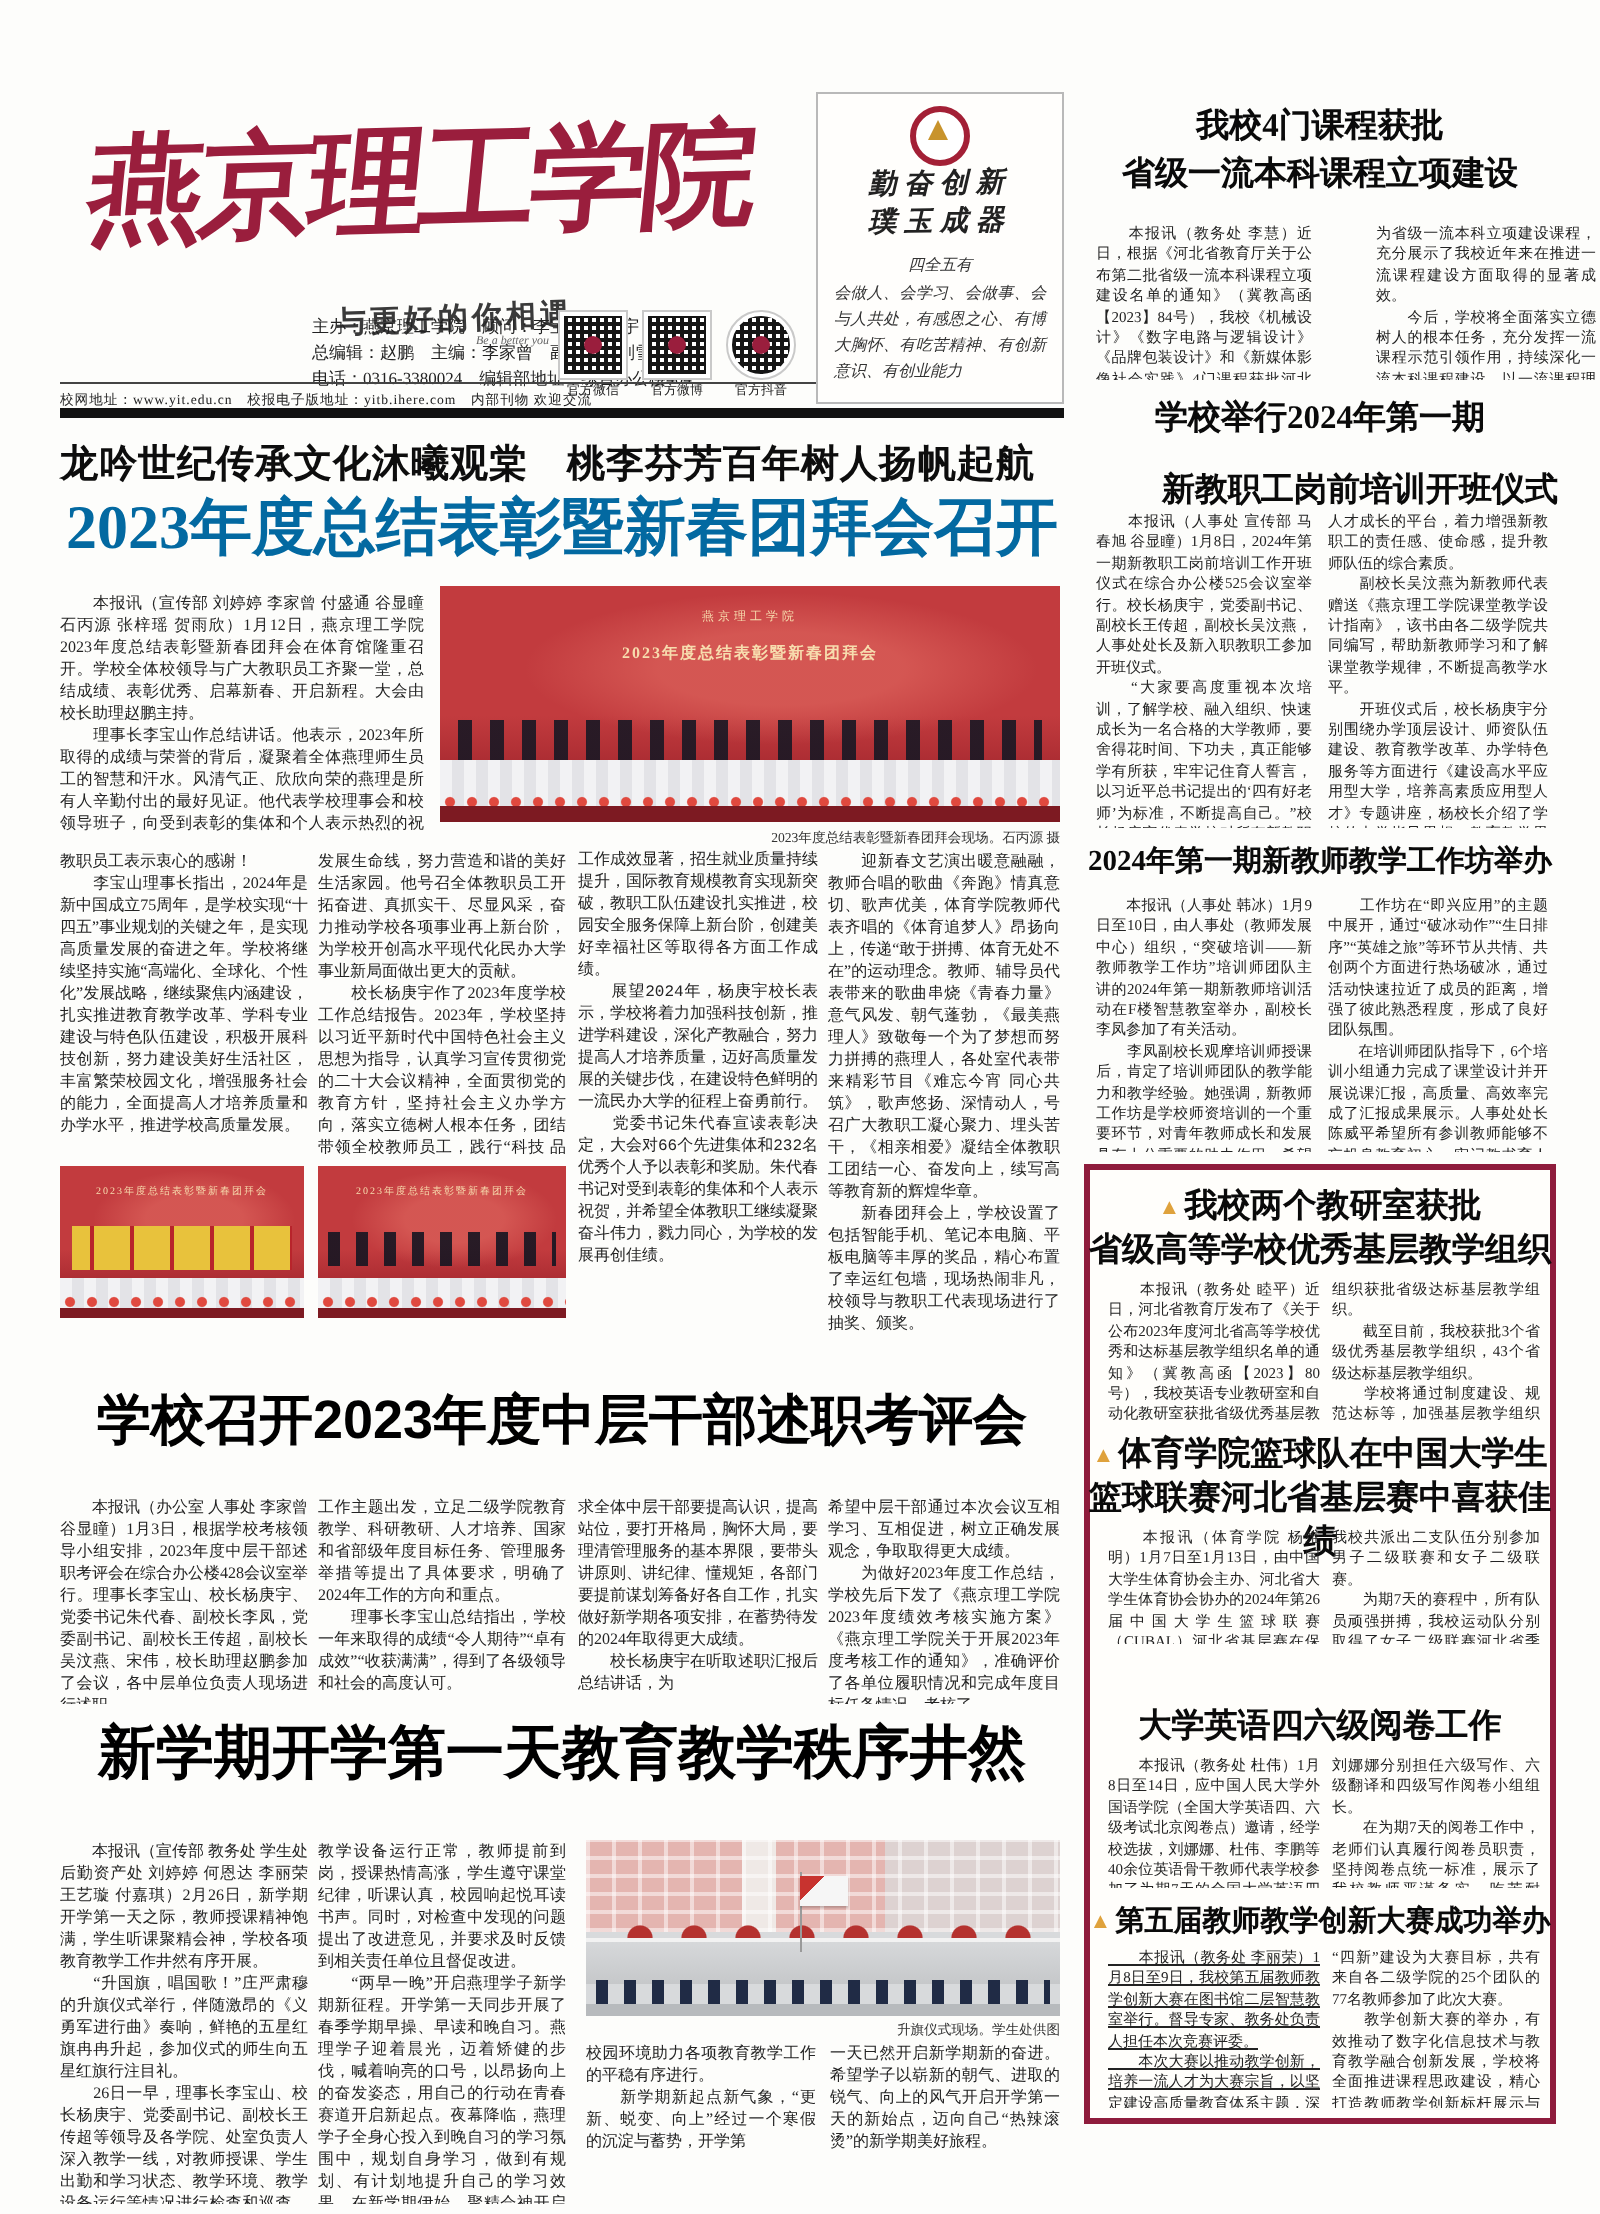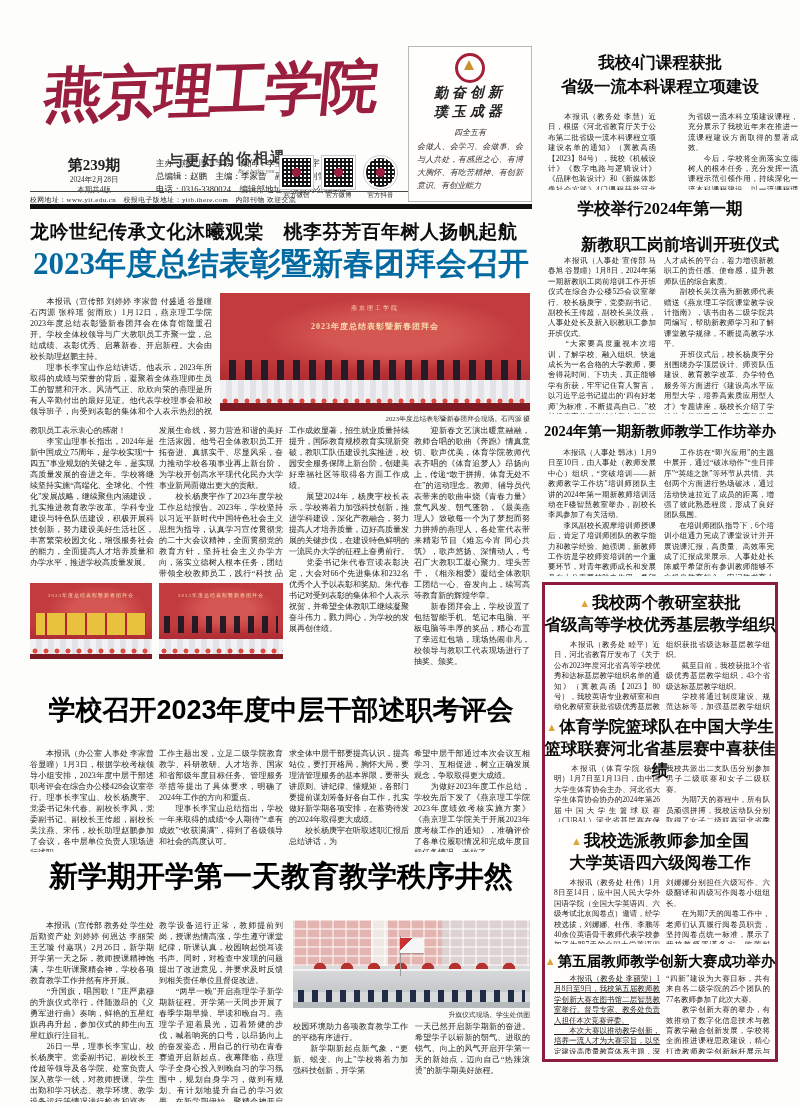--- a/index.html
+++ b/index.html
@@ -87,25 +87,20 @@
 </style>
 </head>
 <body>
 
 <div class="page">
 
   <div class="abs mast-title">燕京理工学院</div>
   <div class="abs mast-slogan">与更好的你相遇</div>
   <div class="abs mast-slogan-en">Be a better you</div>
 
-  <div class="abs issue-box">
-    <div class="issue-no">第239期</div>
-    <div class="issue-sub">2024年2月28日</div>
-    <div class="issue-sub">本期共4版</div>
-  </div>
 
   <div class="abs info-lines">
     <div>主办：燕京理工学院　顾问：李宝山 杨庚宇 朱代春</div>
     <div>总编辑：赵鹏　主编：李家曾　副主编：刘雪梅</div>
     <div>电话：0316-3380024　编辑部地址：综合办公楼404</div>
   </div>
 
   <div class="abs qr-row">
     <div class="qr-item">
       <div class="qr"></div>
@@ -146,21 +141,21 @@
     <div class="ph-table"></div>
     <div class="ph-flowers"></div>
     <div class="ph-floor"></div>
   </div>
   <div class="abs caption" style="left:220px;top:414px;width:310px;">2023年度总结表彰暨新春团拜会现场。石丙源 摄</div>
 
   <div class="abs bodycol" style="left:30px;top:425px;width:124px;height:153px;">教职员工表示衷心的感谢！
 　　李宝山理事长指出，2024年是新中国成立75周年，是学校实现“十四五”事业规划的关键之年，是实现高质量发展的奋进之年。学校将继续坚持实施“高端化、全球化、个性化”发展战略，继续聚焦内涵建设，扎实推进教育教学改革、学科专业建设与特色队伍建设，积极开展科技创新，努力建设美好生活社区，丰富繁荣校园文化，增强服务社会的能力，全面提高人才培养质量和办学水平，推进学校高质量发展。</div>
   <div class="abs bodycol" style="left:159px;top:425px;width:124px;height:153px;">发展生命线，努力营造和谐的美好生活家园。他号召全体教职员工开拓奋进、真抓实干、尽显风采，奋力推动学校各项事业再上新台阶，为学校开创高水平现代化民办大学事业新局面做出更大的贡献。
 　　校长杨庚宇作了2023年度学校工作总结报告。2023年，学校坚持以习近平新时代中国特色社会主义思想为指导，认真学习宣传贯彻党的二十大会议精神，全面贯彻党的教育方针，坚持社会主义办学方向，落实立德树人根本任务，团结带领全校教师员工，践行“科技 品质 成长”年度工作主题，紧紧围绕建设高水平应用型大学，培养高素质应用型人才，聚焦内涵发展与品质提升，真抓实干、开拓进取，思想政治工作全面加强，</div>
-  <div class="abs bodycol" style="left:289px;top:425px;width:120px;height:262px;">工作成效显著，招生就业质量持续提升，国际教育规模教育实现新突破，教职工队伍建设扎实推进，校园安全服务保障上新台阶，创建美好幸福社区等取得各方面工作成绩。
+  <div class="abs bodycol" style="left:289px;top:425px;width:120px;height:262px;font-family:Liberation Mono, monospace;">工作成效显著，招生就业质量持续提升，国际教育规模教育实现新突破，教职工队伍建设扎实推进，校园安全服务保障上新台阶，创建美好幸福社区等取得各方面工作成绩。
 　　展望2024年，杨庚宇校长表示，学校将着力加强科技创新，推进学科建设，深化产教融合，努力提高人才培养质量，迈好高质量发展的关键步伐，在建设特色鲜明的一流民办大学的征程上奋勇前行。
 　　党委书记朱代春宣读表彰决定，大会对66个先进集体和232名优秀个人予以表彰和奖励。朱代春书记对受到表彰的集体和个人表示祝贺，并希望全体教职工继续凝聚奋斗伟力，戮力同心，为学校的发展再创佳绩。</div>
   <div class="abs bodycol" style="left:414px;top:425px;width:116px;height:262px;">　　迎新春文艺演出暖意融融，教师合唱的歌曲《奔跑》情真意切、歌声优美，体育学院教师代表齐唱的《体育追梦人》昂扬向上，传递“敢于拼搏、体育无处不在”的运动理念。教师、辅导员代表带来的歌曲串烧《青春力量》意气风发、朝气蓬勃，《最美燕理人》致敬每一个为了梦想而努力拼搏的燕理人，各处室代表带来精彩节目《难忘今宵 同心共筑》，歌声悠扬、深情动人，号召广大教职工凝心聚力、埋头苦干，《相亲相爱》凝结全体教职工团结一心、奋发向上，续写高等教育新的辉煌华章。
 　　新春团拜会上，学校设置了包括智能手机、笔记本电脑、平板电脑等丰厚的奖品，精心布置了幸运红包墙，现场热闹非凡，校领导与教职工代表现场进行了抽奖、颁奖。</div>
 
   <div class="abs photo" style="left:30px;top:583px;width:122px;height:76px;">
     <div class="ph-red"></div>
     <div class="sp-title">2023年度总结表彰暨新春团拜会</div>
     <div class="sp-pennants"></div>
     <div class="ph-table"></div>
@@ -197,21 +192,21 @@
     <div class="bp-bldg"></div>
     <div class="bp-umbrellas"></div>
     <div class="bp-wall"></div>
     <div class="bp-flagpole"></div>
     <div class="bp-flag"></div>
     <div class="bp-guards"></div>
     <div class="bp-ground"></div>
   </div>
   <div class="abs caption" style="left:293px;top:1010px;width:237px;">升旗仪式现场。学生处供图</div>
   <div class="abs bodycol" style="left:293px;top:1021px;width:115px;height:58px;">校园环境助力各项教育教学工作的平稳有序进行。
-　　新学期新起点新气象，“更新、蜕变、向上”学校将着力加强科技创新，开学第</div>
+　　新学期新起点新气象，“更新、蜕变、向上”经过一个寒假的沉淀与蓄势，开学第</div>
   <div class="abs bodycol" style="left:415px;top:1021px;width:115px;height:58px;">一天已然开启新学期新的奋进。希望学子以崭新的朝气、进取的锐气、向上的风气开启开学第一天的新始点，迈向自己“热辣滚烫”的新学期美好旅程。</div>
 
   <div class="abs rtitle" style="top:52px;">我校4门课程获批</div>
   <div class="abs rtitle" style="top:76px;">省级一流本科课程立项建设</div>
   <div class="abs bodycol sm" style="left:548px;top:112px;width:108px;height:78px;">　　本报讯（教务处 李慧）近日，根据《河北省教育厅关于公布第二批省级一流本科课程立项建设名单的通知》（冀教高函【2023】84号），我校《机械设计》《数字电路与逻辑设计》《品牌包装设计》和《新媒体影像社会实践》4门课程获批河北省第二批省级一流本科建设课程。
 　　至此，我校已有9门课程被认定</div>
   <div class="abs bodycol sm" style="left:664px;top:112px;width:110px;height:78px;margin-left:24px;">为省级一流本科立项建设课程，充分展示了我校近年来在推进一流课程建设方面取得的显著成效。
 　　今后，学校将全面落实立德树人的根本任务，充分发挥一流课程示范引领作用，持续深化一流本科课程建设，以一流课程理念引领课程改革创新，不断提高课程建设质量，提升人才培养水平。</div>
 
   <div class="abs rtitle" style="top:198px;">学校举行2024年第一期</div>
@@ -237,21 +232,20 @@
   <div class="abs bodycol sm" style="left:666px;top:640px;width:104px;height:70px;">组织获批省级达标基层教学组织。
 　　截至目前，我校获批3个省级优秀基层教学组织，43个省级达标基层教学组织。
 　　学校将通过制度建设、规范达标等，加强基层教学组织建设工作，激发基层教学组织活力，为提高人才培养质量打下坚实基础。</div>
 
   <div class="abs rtitle" style="top:716px;width:232px;left:544px;"><span class="tri">▲</span><span>体育学院篮球队在中国大学生</span></div>
   <div class="abs rtitle" style="top:738px;width:232px;left:544px;">篮球联赛河北省基层赛中喜获佳绩</div>
   <div class="abs bodycol sm" style="left:554px;top:764px;width:106px;height:58px;">　　本报讯（体育学院 杨维明）1月7日至1月13日，由中国大学生体育协会主办、河北省大学生体育协会协办的2024年第26届中国大学生篮球联赛（CUBAL）河北省基层赛在保定市开赛，各大高校的17支代表队参加比赛。</div>
   <div class="abs bodycol sm" style="left:666px;top:764px;width:104px;height:58px;">我校共派出二支队伍分别参加男子二级联赛和女子二级联赛。
 　　为期7天的赛程中，所有队员顽强拼搏，我校运动队分别取得了女子二级联赛河北省季军、男子二级联赛河北省第六名的优异成绩。</div>
 
-  <div class="abs rtitle" style="top:830px;width:232px;left:544px;"><span class="tri">▲</span><span>我校选派教师参加全国</span></div>
   <div class="abs rtitle" style="top:852px;width:232px;left:544px;">大学英语四六级阅卷工作</div>
   <div class="abs bodycol sm" style="left:554px;top:878px;width:106px;height:66px;">　　本报讯（教务处 杜伟）1月8日至14日，应中国人民大学外国语学院（全国大学英语四、六级考试北京阅卷点）邀请，经学校选拔，刘娜娜、杜伟、李鹏等40余位英语骨干教师代表学校参加了为期7天的全国大学英语四六级阅卷工作。其中，杜伟、李鹏、</div>
   <div class="abs bodycol sm" style="left:666px;top:878px;width:104px;height:66px;">刘娜娜分别担任六级写作、六级翻译和四级写作阅卷小组组长。
 　　在为期7天的阅卷工作中，老师们认真履行阅卷员职责，坚持阅卷点统一标准，展示了我校教师严谨务实、吃苦耐劳、业务扎实的优良工作作风，获得了阅卷点领导和同行们的高度评价。</div>
 
   <div class="abs rtitle one" style="top:950px;width:232px;left:544px;"><span class="tri">▲</span><span>第五届教师教学创新大赛成功举办</span></div>
   <div class="abs bodycol sm" style="left:554px;top:974px;width:106px;height:80px;text-decoration:underline;">　　本报讯（教务处 李丽荣）1月8日至9日，我校第五届教师教学创新大赛在图书馆二层智慧教室举行。督导专家、教务处负责人担任本次竞赛评委。
 　　本次大赛以推动教学创新，培养一流人才为大赛宗旨，以坚定建设高质量教育体系主题，深入推动教育教学改革，有效助力</div>
   <div class="abs bodycol sm" style="left:666px;top:974px;width:104px;height:80px;">“四新”建设为大赛目标，共有来自各二级学院的25个团队的77名教师参加了此次大赛。
 　　教学创新大赛的举办，有效推动了数字化信息技术与教育教学融合创新发展，学校将全面推进课程思政建设，精心打造教师教学创新标杆展示与交流平台，促进学校教育质量再上新台阶。</div>

